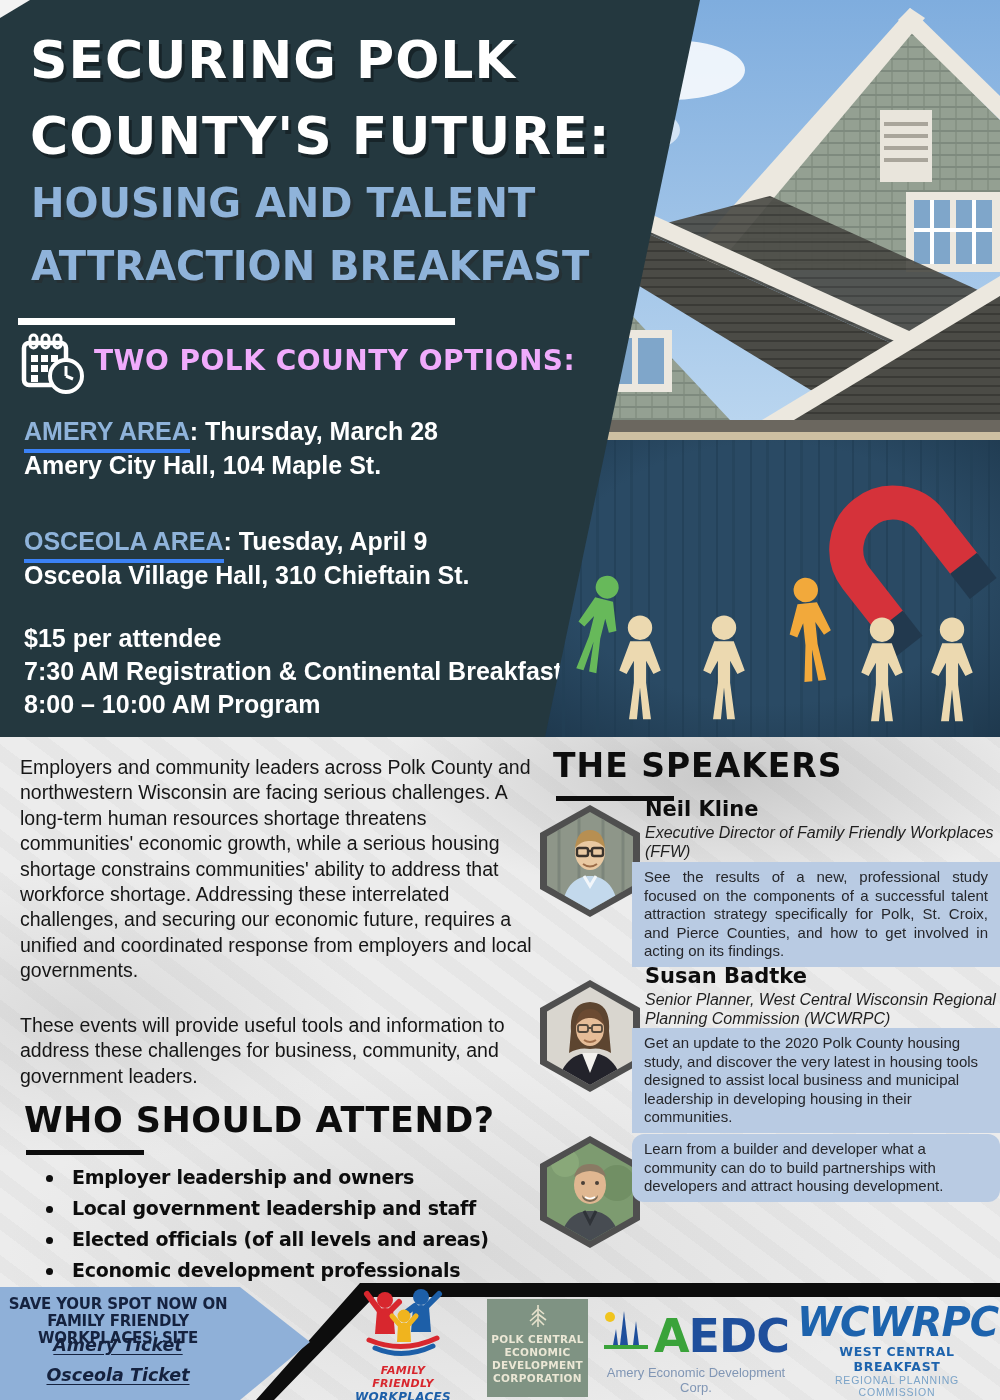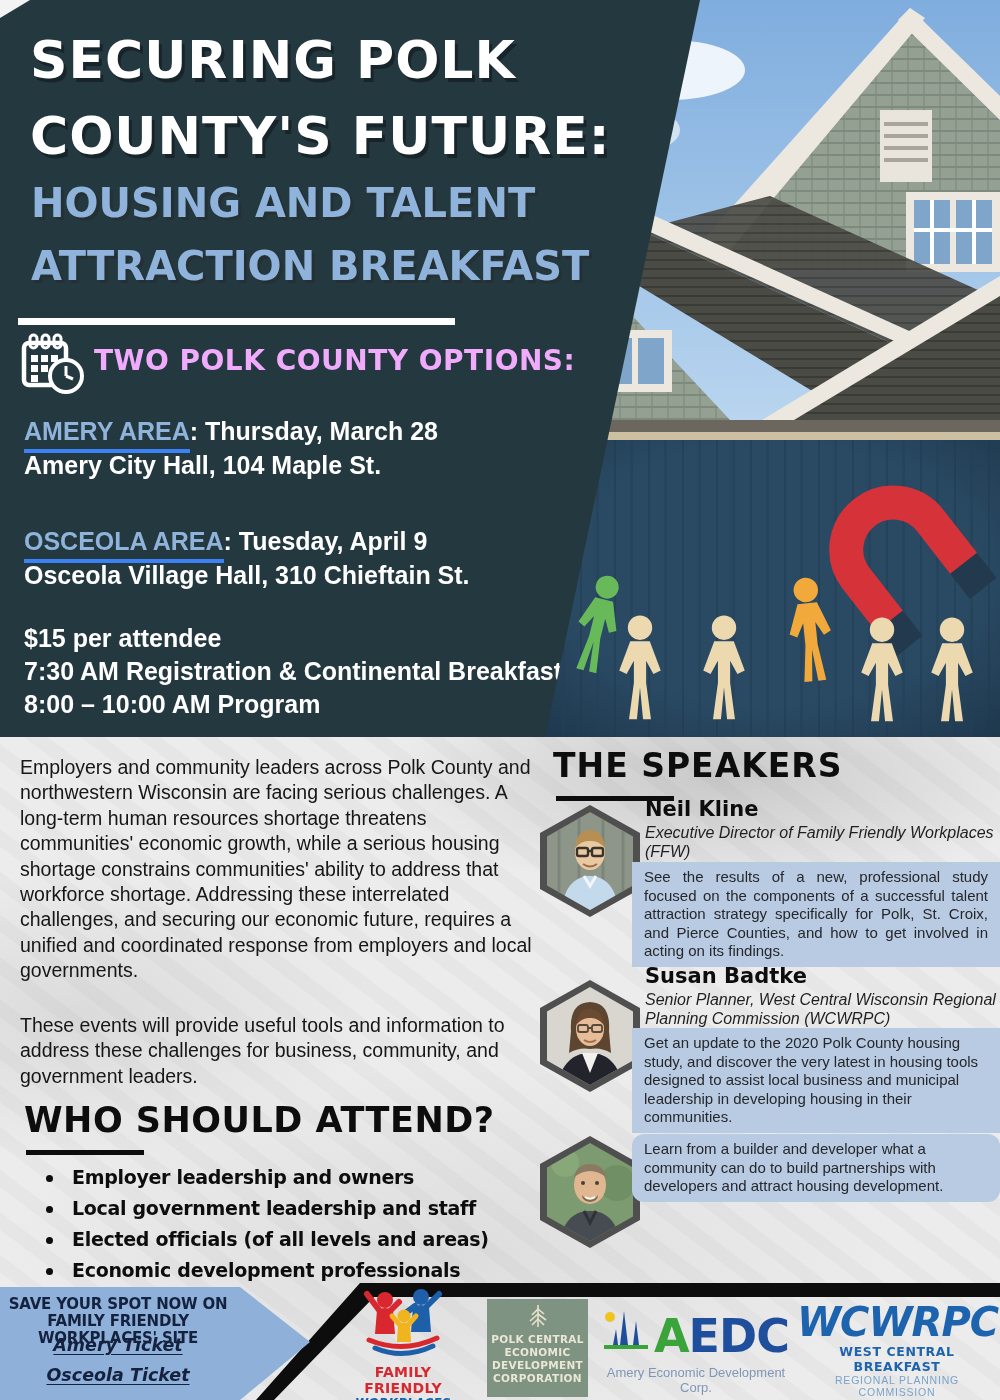--- a/index.html
+++ b/index.html
@@ -72,22 +72,22 @@
   
   .footer-band{left:0;top:1270px;width:1000px;height:130px;z-index:5;pointer-events:none;}
   .banner{left:0;top:1287px;width:310px;height:113px;z-index:6;
          background:#8fb0d8;clip-path:polygon(0 0,240px 0,310px 55px,240px 113px,0 113px);}
   .banner-text{left:6px;top:9px;width:224px;text-align:center;font-family:"DejaVu Sans",sans-serif;
          font-weight:700;font-size:15px;line-height:17px;color:#15223f;letter-spacing:-.2px;}
   .ticket-link{display:block;text-align:center;width:224px;font-family:"DejaVu Sans",sans-serif;
          font-weight:700;font-style:italic;font-size:17.5px;color:#15223f;
          text-decoration:underline;text-underline-offset:3px;cursor:pointer;}
   .ffw-logo{left:348px;top:1288px;width:110px;height:110px;z-index:6;text-align:center;}
-  .ffw-line1{font-family:"DejaVu Sans",sans-serif;font-weight:700;
-         font-size:14px;color:#d8272e;letter-spacing:.3px;}
+  .ffw-line1{font-family:"DejaVu Sans",sans-serif;font-style:italic;font-weight:700;
+         font-size:11px;color:#d8272e;letter-spacing:.3px;}
   .ffw-line2{font-family:"DejaVu Sans",sans-serif;font-style:italic;font-weight:700;
          font-size:12px;color:#1d5fa8;letter-spacing:.3px;}
   .pcedc{left:487px;top:1299px;width:101px;height:98px;background:#7f9383;z-index:6;
          text-align:center;color:#ebe7d5;}
   .pcedc-text{font-family:"DejaVu Sans",sans-serif;font-weight:700;font-size:10.5px;
          line-height:13px;letter-spacing:.3px;padding:0 4px;}
   .aedc{left:598px;top:1303px;width:196px;height:90px;z-index:6;}
   .aedc-word{position:absolute;left:56px;top:6px;font-family:"DejaVu Sans",sans-serif;
          font-weight:700;font-size:46px;letter-spacing:-1px;}
   .aedc-a{color:#3aa33a;} .aedc-rest{color:#1f4f9c;}

